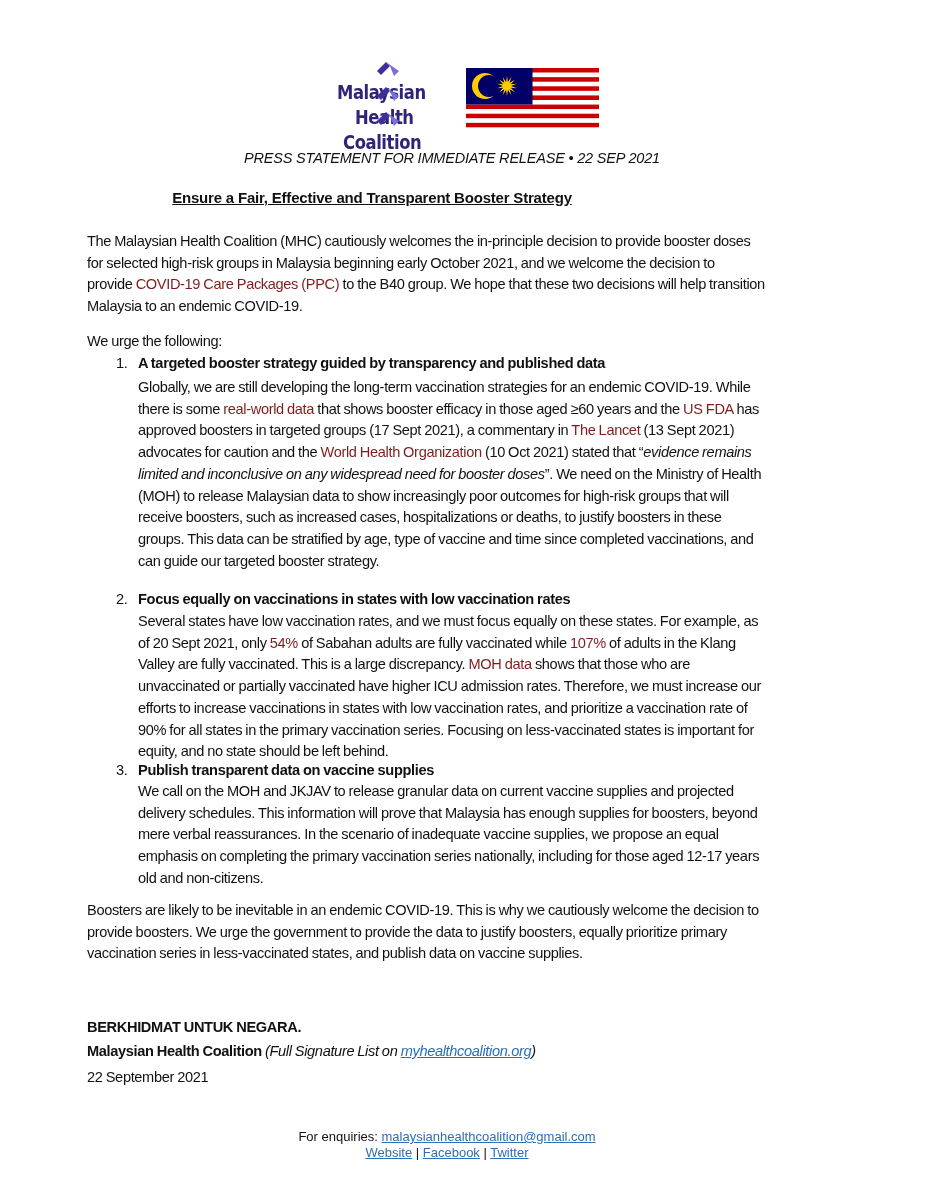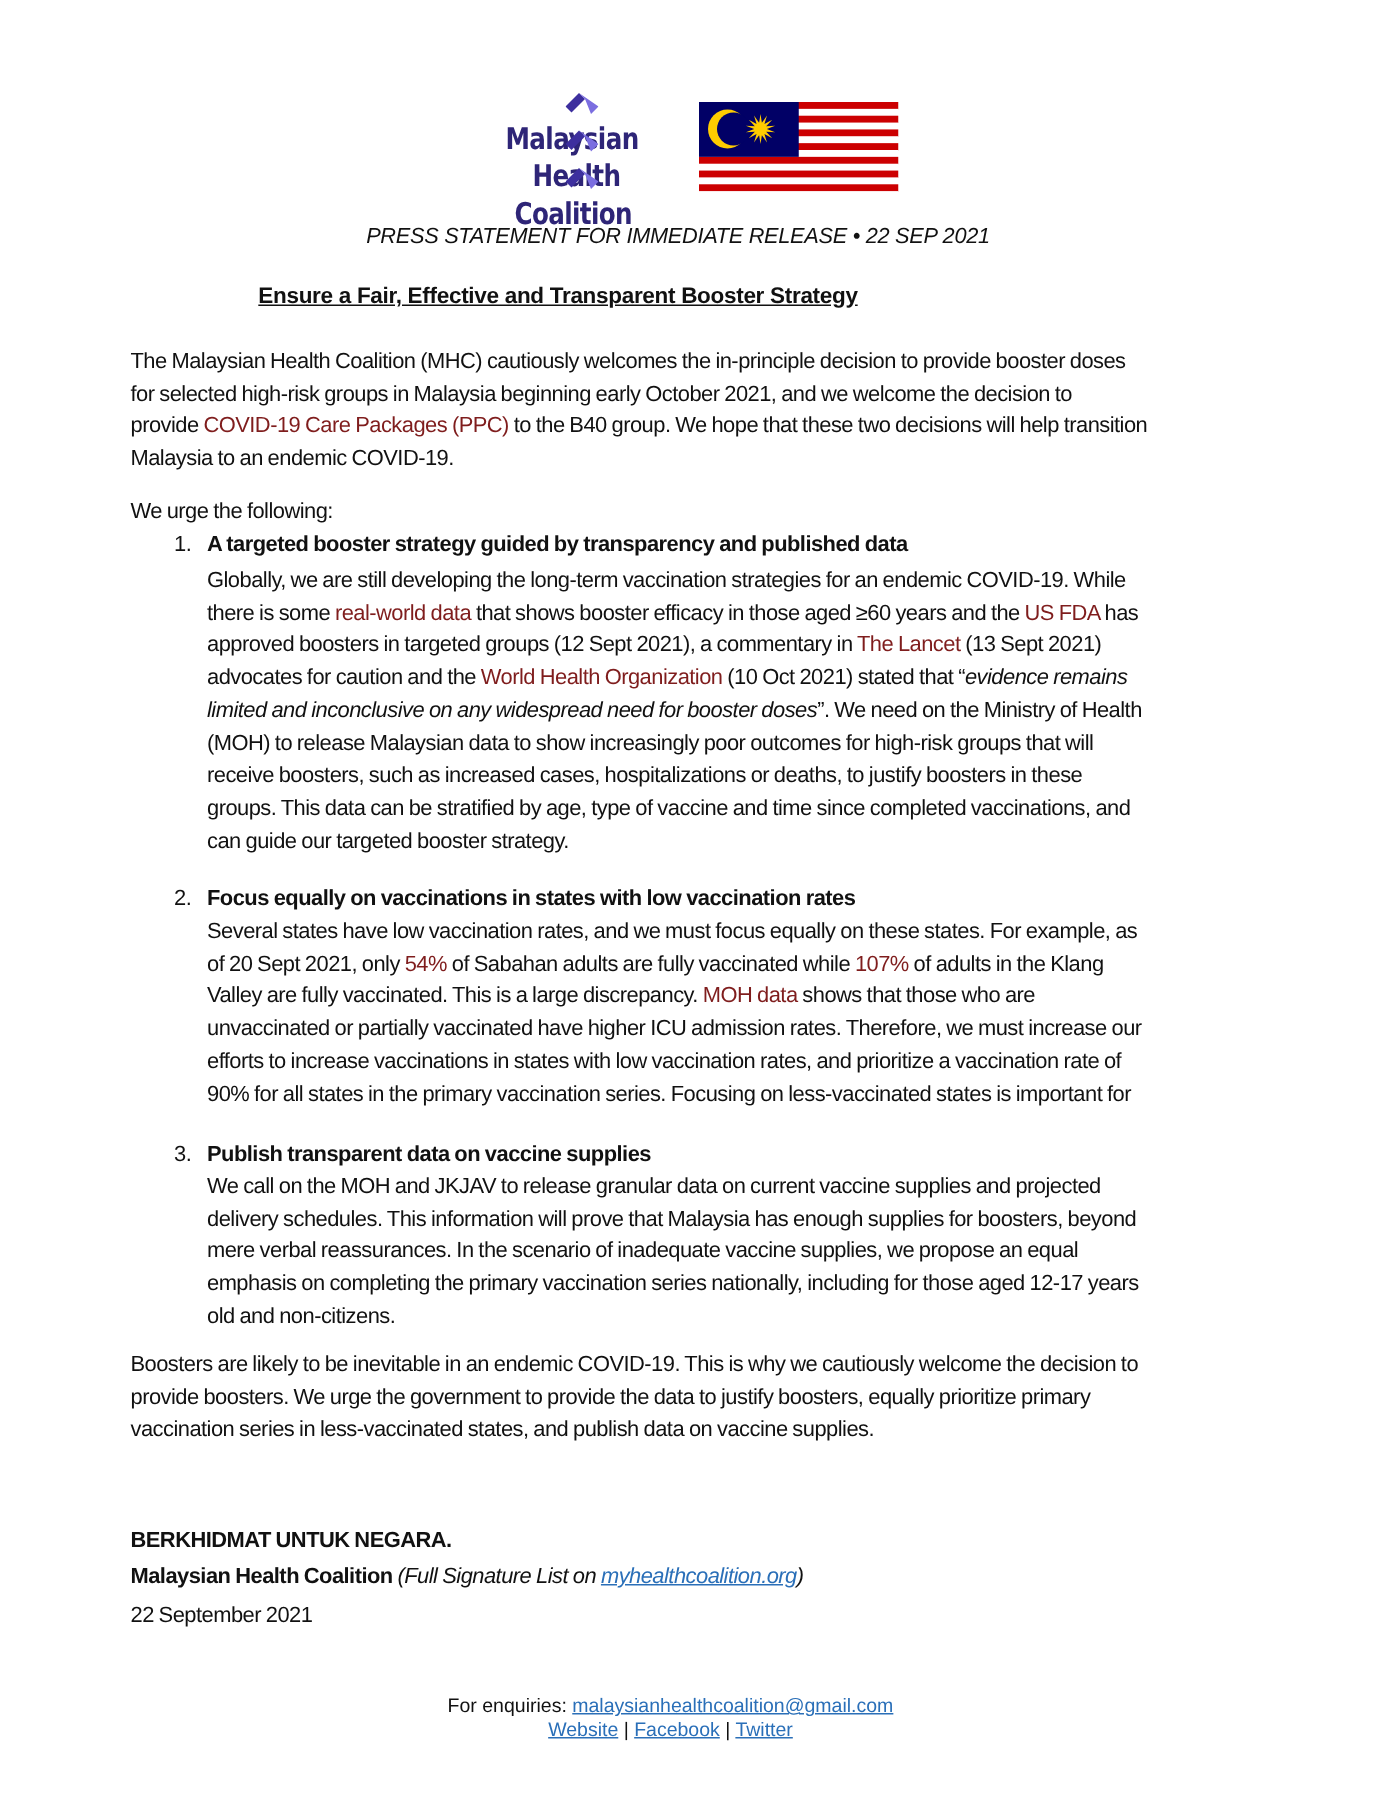--- a/index.html
+++ b/index.html
@@ -101,40 +101,41 @@
   </div>
 
   <div class="urge body-text">We urge the following:</div>
 
   <div class="item body-text" style="top:353px;">
     <span class="num">1.</span>
     <span class="head">A targeted booster strategy guided by transparency and published data</span>
     <div class="para" style="top:24px;">
       <span class="line">Globally, we are still developing the long-term vaccination strategies for an endemic COVID-19. While</span>
       <span class="line"><span>there is some </span><a class="lnk">real-world data</a><span> that shows booster efficacy in those aged ≥60 years and the </span><a class="lnk">US FDA</a><span> has</span></span>
-      <span class="line"><span>approved boosters in targeted groups (12 Sept 2021), a commentary in </span><a class="lnk">The Lancet</a><span> (13 Sept 2021)</span></span>
+      <span class="line"><span>approved boosters in targeted groups (17 Sept 2021), a commentary in </span><a class="lnk">The Lancet</a><span> (13 Sept 2021)</span></span>
       <span class="line"><span>advocates for caution and the </span><a class="lnk">World Health Organization</a><span> (10 Oct 2021) stated that “</span><i>evidence remains</i></span>
       <span class="line"><i>limited and inconclusive on any widespread need for booster doses</i><span>”. We need on the Ministry of Health</span></span>
       <span class="line">(MOH) to release Malaysian data to show increasingly poor outcomes for high-risk groups that will</span>
       <span class="line">receive boosters, such as increased cases, hospitalizations or deaths, to justify boosters in these</span>
       <span class="line">groups. This data can be stratified by age, type of vaccine and time since completed vaccinations, and</span>
       <span class="line">can guide our targeted booster strategy.</span>
     </div>
   </div>
 
   <div class="item body-text" style="top:589px;">
     <span class="num">2.</span>
     <span class="head">Focus equally on vaccinations in states with low vaccination rates</span>
     <div class="para" style="top:22px;">
       <span class="line">Several states have low vaccination rates, and we must focus equally on these states. For example, as</span>
       <span class="line"><span>of 20 Sept 2021, only </span><a class="lnk">54%</a><span> of Sabahan adults are fully vaccinated while </span><a class="lnk">107%</a><span> of adults in the Klang</span></span>
       <span class="line"><span>Valley are fully vaccinated. This is a large discrepancy. </span><a class="lnk">MOH data</a><span> shows that those who are</span></span>
       <span class="line">unvaccinated or partially vaccinated have higher ICU admission rates. Therefore, we must increase our</span>
       <span class="line">efforts to increase vaccinations in states with low vaccination rates, and prioritize a vaccination rate of</span>
       <span class="line">90% for all states in the primary vaccination series. Focusing on less-vaccinated states is important for</span>
+      <span class="line">equity, and no state should be left behind.</span>
     </div>
   </div>
 
   <div class="item body-text" style="top:760px;">
     <span class="num">3.</span>
     <span class="head">Publish transparent data on vaccine supplies</span>
     <div class="para" style="top:21px;">
       <span class="line">We call on the MOH and JKJAV to release granular data on current vaccine supplies and projected</span>
       <span class="line">delivery schedules. This information will prove that Malaysia has enough supplies for boosters, beyond</span>
       <span class="line">mere verbal reassurances. In the scenario of inadequate vaccine supplies, we propose an equal</span>

